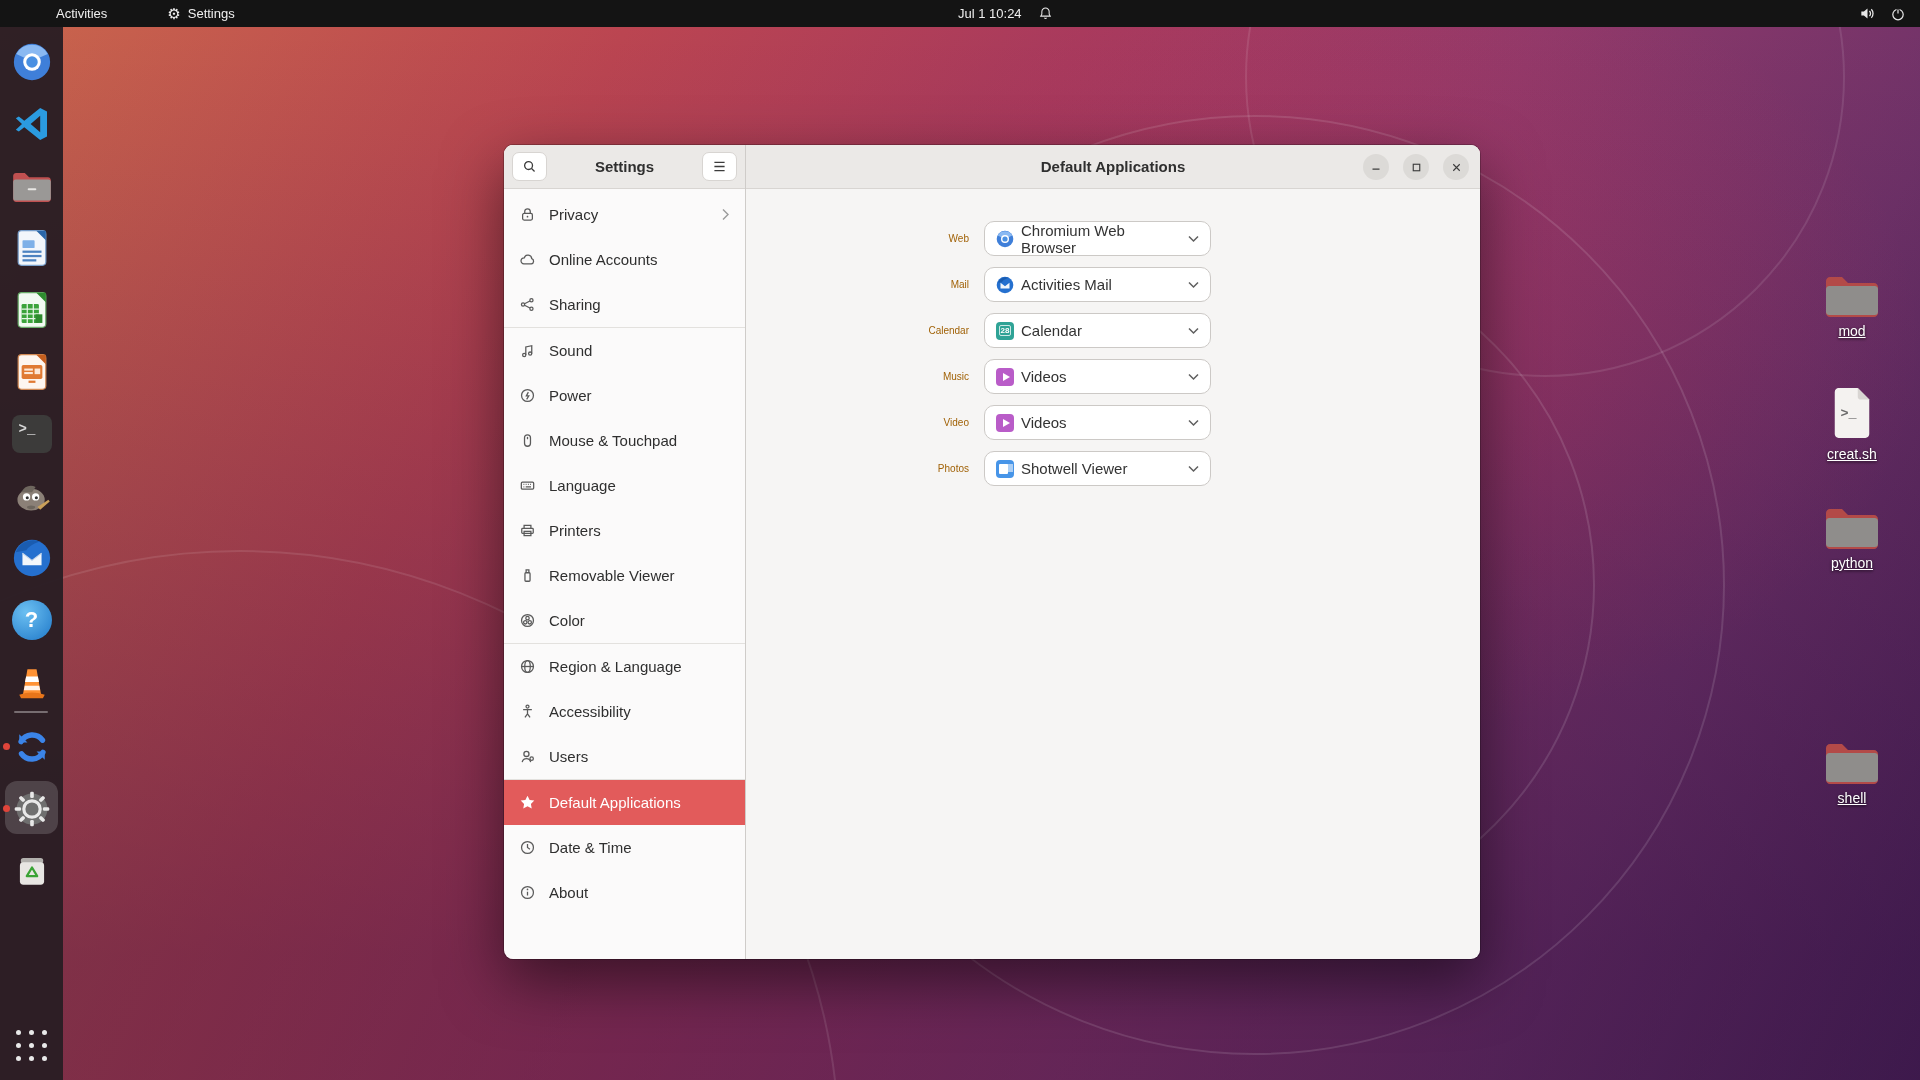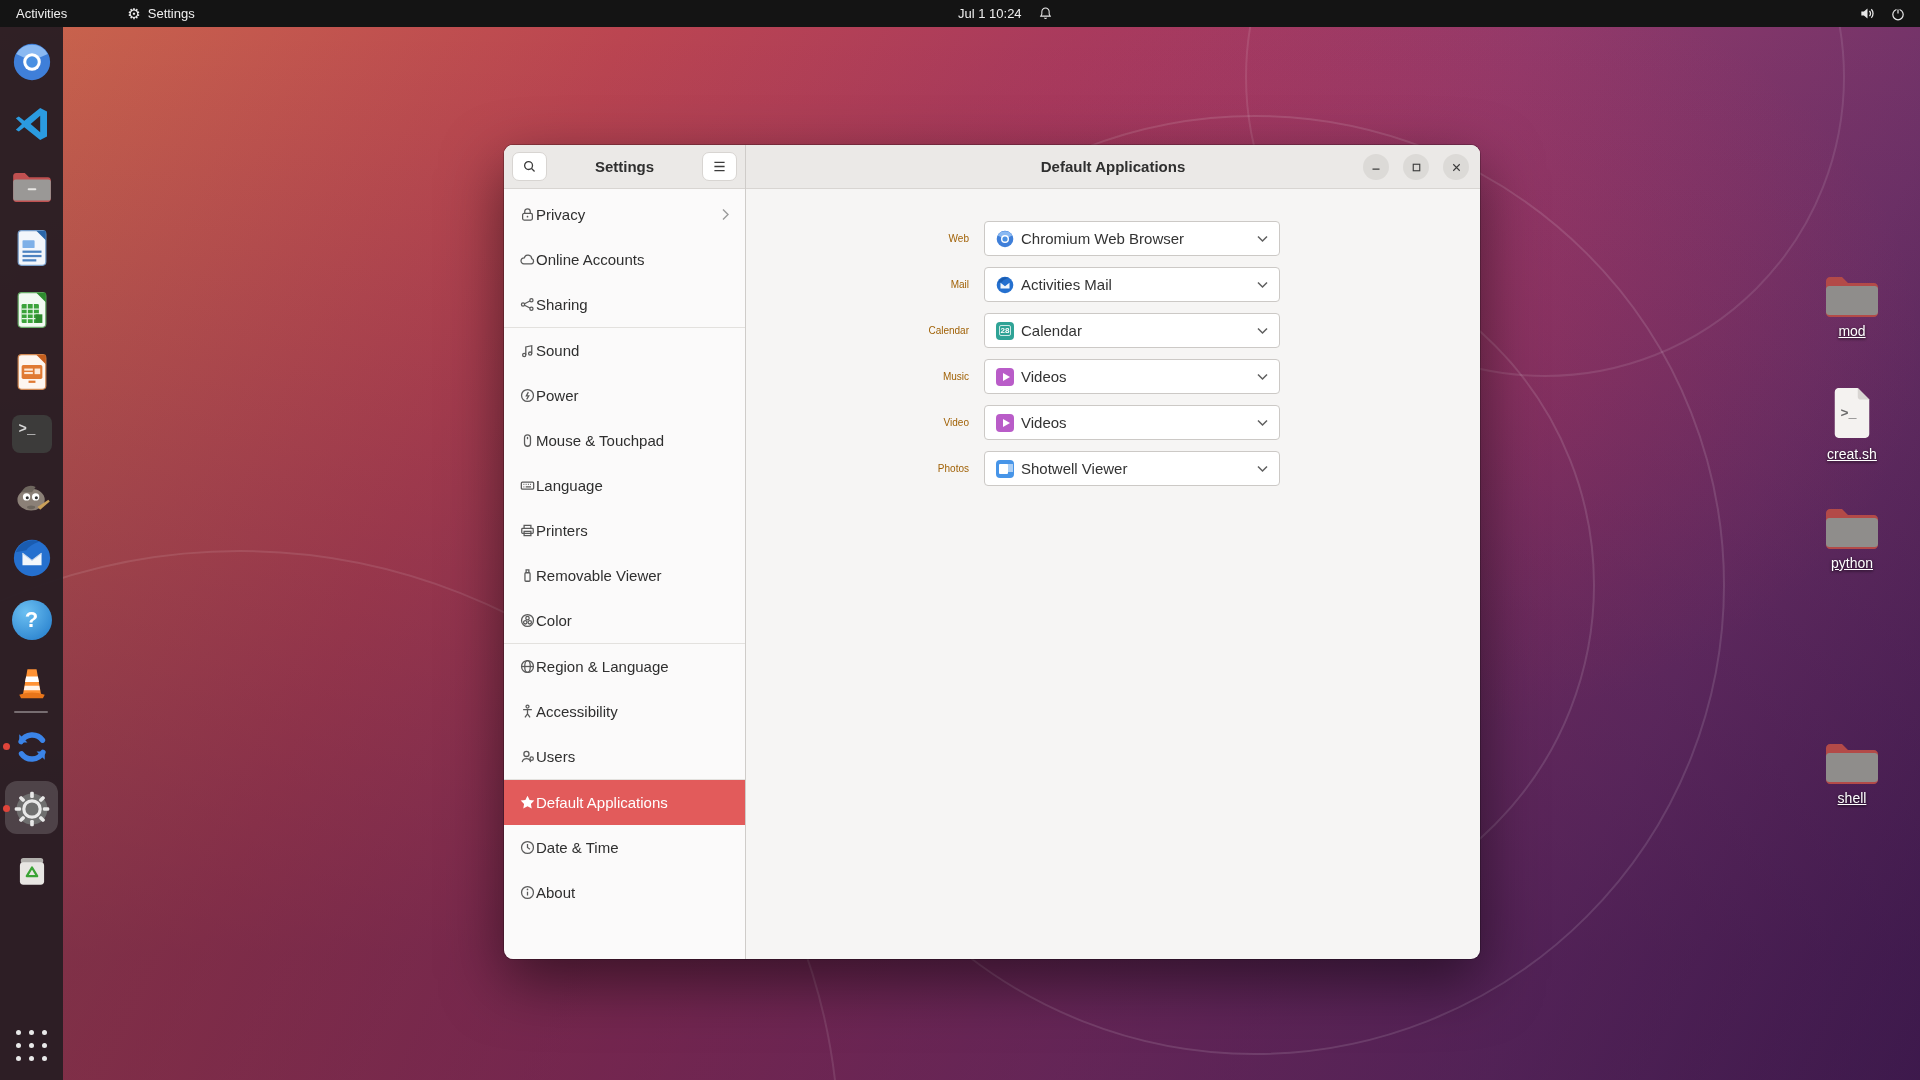--- a/index.html
+++ b/index.html
@@ -14,21 +14,21 @@
       linear-gradient(115deg, #c9654c 0%, #bb4551 26%, #a93a5d 45%, #90396a 64%, #713369 82%, #4f2558 100%);
   }
   .wp-circle { position:absolute; border:2px solid rgba(255,255,255,0.12); border-radius:50%; }
   .wp-c1 { width:680px; height:680px; left:915px; top:218px; }
   .wp-c2 { width:940px; height:940px; left:785px; top:88px; }
   .wp-c3 { width:1200px; height:1200px; left:-360px; top:523px; border-color:rgba(255,255,255,0.10); }
   .wp-c4 { width:600px; height:600px; left:1245px; top:-250px; border-color:rgba(255,255,255,0.10); }
 
   
   .topbar { position:absolute; left:0; top:0; right:0; height:27px; background:#141414; color:#efefef;
-    font-size:13px; display:flex; align-items:center; z-index:50; }
+    font-size:13px; display:flex; align-items:center; z-index:50;padding-left:40px; }
   .tb-activities { padding:0 16px; height:27px; display:flex; align-items:center; }
   .tb-app { display:flex; align-items:center; gap:7px; margin-left:44px; height:27px; }
   .tb-gear { font-size:15px; line-height:1; }
   .tb-clock-group { position:absolute; left:958px; top:0; height:27px; display:flex; align-items:center; gap:16px; }
   .tb-right { position:absolute; right:8px; top:0; height:27px; display:flex; align-items:center; gap:14px; padding-right:6px; }
   .tb-icon { display:flex; align-items:center; }
 
   
   .dock { position:absolute; left:0; top:27px; bottom:0; width:63px; background:rgba(42,30,36,0.97); z-index:40; }
   .dock-item { position:absolute; left:9px; width:45px; height:45px; display:flex; align-items:center; justify-content:center; }
@@ -49,37 +49,37 @@
   
   .window { position:absolute; left:504px; top:145px; width:976px; height:814px; border-radius:9px; overflow:hidden;
     display:flex; box-shadow:0 22px 60px rgba(0,0,0,0.50), 0 0 0 1px rgba(0,0,0,0.22); z-index:30; }
   .sidebar { width:242px; background:#fbfafa; border-right:1px solid #cfccc9; display:flex; flex-direction:column; }
   .sidebar-header { height:44px; flex:none; background:#ebe9e7; border-bottom:1px solid #d8d5d2;
     display:flex; align-items:center; justify-content:space-between; padding:0 8px; }
   .icon-btn { width:35px; height:29px; background:#ffffff; border:1px solid #d8d5d2; border-radius:7px;
     display:flex; align-items:center; justify-content:center; }
   .sidebar-title { font-weight:bold; font-size:15px; color:#2f2f2f; }
   .sidebar-list { flex:1; padding-top:3px; overflow:hidden; }
-  .side-item { height:45px; display:flex; align-items:center; padding:0 15px; font-size:15px; color:#2f2f2f; }
+  .side-item { height:45px; display:flex; align-items:center; padding:0 15px; gap:13px; font-size:15px; color:#2f2f2f; }
   .side-item .si-ico { width:17px; height:17px; flex:none; display:flex; }
   .side-item .si-chevron { margin-left:auto; display:flex; }
   .side-item.selected { background:#e25b5b; color:#fff; }
   .side-sep { height:1px; background:#e3e1de; }
 
   .main { flex:1; display:flex; flex-direction:column; background:#f6f5f4; }
   .main-header { height:44px; flex:none; background:#ebe9e7; border-bottom:1px solid #d8d5d2;
     position:relative; display:flex; align-items:center; justify-content:center; }
   .main-title { font-weight:bold; font-size:15px; color:#2f2f2f; }
   .win-controls { position:absolute; right:11px; top:9px; display:flex; gap:14px; }
   .wc-btn { width:26px; height:26px; border-radius:50%; background:#dcdad7; display:flex; align-items:center; justify-content:center; }
 
   .content { padding-top:32px; }
   .row { display:flex; align-items:center; margin-bottom:11px; }
   .row-label { width:238px; text-align:right; padding-right:15px; color:#a16207; font-size:10px; }
-  .dropdown { width:296px; height:35px; background:#fff; border:1px solid #ccc9c6; border-radius:4px;
+  .dropdown { width:227px; height:35px; background:#fff; border:1px solid #ccc9c6; border-radius:10px;
     display:flex; align-items:center; padding:9px 11px; gap:7px; font-size:15px; color:#333; }
   .dd-chevron { margin-left:auto; display:flex; }
   .app-ico { width:18px; height:18px; flex:none; position:relative; display:flex; align-items:center; justify-content:center; }
   .app-ico.calendar { background:#2fa396; border-radius:4px; }
   .cal-num { color:#fff; font-size:8px; font-weight:bold; border:1px solid rgba(255,255,255,0.75); border-radius:2px; padding:0 1px; line-height:9px; }
   .app-ico.videos { background:#b95cc8; border-radius:4px; }
   .play-tri { width:0; height:0; border-left:7px solid #fff; border-top:4.5px solid transparent; border-bottom:4.5px solid transparent; margin-left:2px; }
   .app-ico.shotwell { background:#4795e8; border-radius:4px; }
   .shot-inner { width:9px; height:10px; background:#fff; border-radius:1px; margin-right:4px; box-shadow:6px -1px 0 -1px rgba(255,255,255,0.55); }
 </style>

